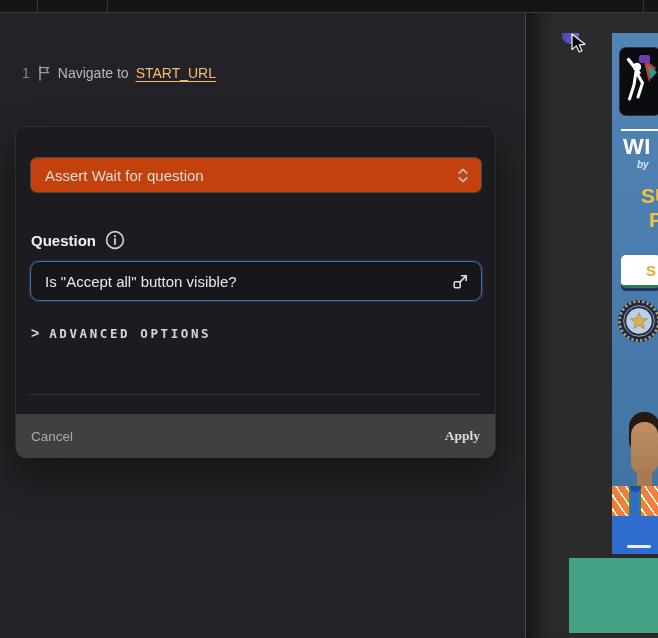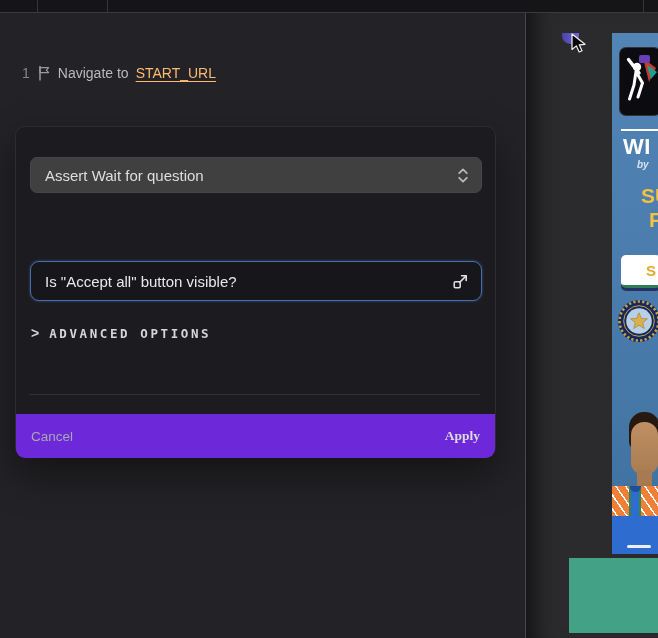--- a/index.html
+++ b/index.html
@@ -20,38 +20,38 @@
   
   .step-row{position:absolute;left:22px;top:50px;height:20px;display:flex;align-items:center;gap:7px;font-size:14px;color:#b9b9bd;cursor:default;}
   .step-num{color:#86868b;}
   .flag-icon{display:inline-flex;margin-top:-1px;}
   .step-link{color:#fdba74;text-decoration:underline;text-underline-offset:3px;}
   
   .card{position:absolute;left:15px;top:113px;width:481px;height:331px;box-sizing:border-box;
     background:#1c1c20;border:1px solid #2c2c31;border-radius:10px;
     box-shadow:0 18px 40px rgba(0,0,0,.45);}
   .select{position:absolute;left:14px;top:30px;width:452px;height:36px;box-sizing:border-box;
-    border:1px solid #45454b;border-radius:7px;background:#404040;
+    border:1px solid #45454b;border-radius:7px;background:#c2410c;
     display:flex;align-items:center;justify-content:space-between;
     padding:0 12px 0 14px;color:#dededf;font-size:15px;cursor:pointer;}
   .q-label-row{position:absolute;left:15px;top:103px;display:flex;align-items:center;gap:9px;
     color:#f0f0f2;font-size:15px;font-weight:bold;}
   .q-input-wrap{position:absolute;left:14px;top:134px;width:452px;height:40px;box-sizing:border-box;
     border:1.5px solid #456fae;border-radius:9px;background:#17171b;
     box-shadow:0 0 0 1.5px rgba(70,118,190,.18);
     display:flex;align-items:center;padding:0 12px 0 14px;gap:8px;}
   .q-input{flex:1;background:transparent;border:none;outline:none;color:#e8e8ea;font-size:15px;
     font-family:"Liberation Sans",sans-serif;padding:0;}
   .expand-btn{display:inline-flex;cursor:pointer;flex:none;}
   .adv-row{position:absolute;left:15px;top:199px;display:flex;align-items:center;gap:10px;color:#d6d6d8;cursor:pointer;}
   .adv-chev{font-weight:bold;font-size:14px;line-height:1;transform:translateY(-1px);}
   .adv-label{font-family:"DejaVu Sans Mono","Liberation Mono",monospace;font-size:12.5px;font-weight:bold;letter-spacing:2.6px;}
   .card-divider{position:absolute;left:13px;top:267px;width:451px;height:1px;background:#303036;}
   .card-footer{position:absolute;left:0;top:287px;width:100%;height:44px;box-sizing:border-box;
-    background:#6d28d9;border-radius:0 0 9px 9px;
+    background:#404040;border-radius:0 0 9px 9px;
     display:flex;align-items:center;justify-content:space-between;padding:0 15px;}
   .btn-cancel{color:#a9a9ae;font-size:13.5px;background:none;border:none;padding:0;cursor:pointer;font-family:inherit;}
   .btn-apply{color:#dcdcdf;font-size:13.5px;font-weight:bold;background:none;border:none;padding:0;cursor:pointer;font-family:Liberation Serif, serif;}
   
   .site{position:absolute;left:86px;top:20px;width:46px;height:521px;overflow:hidden;
     background:linear-gradient(180deg,#5285b6 0%,#4a7dae 45%,#3f719f 100%);cursor:pointer;}
   .logo-box{position:absolute;left:7px;top:14px;width:42px;height:69px;background:#0c0c10;
     border:1px solid rgba(255,255,255,.16);border-radius:7px;box-sizing:border-box;}
   .site-rule{position:absolute;left:9px;top:96px;width:40px;height:2px;background:#ffffff;}
   .site-headline{position:absolute;left:11px;top:101px;font-size:22px;font-weight:800;color:#fff;letter-spacing:.5px;white-space:nowrap;}
@@ -108,20 +108,30 @@
     <div class="select" role="button">
       <span>Assert Wait for question</span>
       <span style="display:inline-flex">
         <svg width="12" height="17" viewBox="0 0 12 17">
           <path d="M2.2 6.2 L6 2.4 L9.8 6.2" stroke="#b8b8bc" stroke-width="1.8" fill="none" stroke-linecap="round" stroke-linejoin="round"></path>
           <path d="M2.2 10.8 L6 14.6 L9.8 10.8" stroke="#b8b8bc" stroke-width="1.8" fill="none" stroke-linecap="round" stroke-linejoin="round"></path>
         </svg>
       </span>
     </div>
 
+    <div class="q-label-row">
+      <span>Question</span>
+      <span style="display:inline-flex;cursor:pointer">
+        <svg width="20" height="20" viewBox="0 0 20 20">
+          <circle cx="10" cy="10" r="8.4" stroke="#d2d2d6" stroke-width="1.6" fill="none"></circle>
+          <circle cx="10" cy="6.1" r="1.15" fill="#d2d2d6"></circle>
+          <path d="M10 9 V14.2" stroke="#d2d2d6" stroke-width="1.8" stroke-linecap="round"></path>
+        </svg>
+      </span>
+    </div>
 
     <div class="q-input-wrap">
       <input class="q-input" type="text" value="Is &quot;Accept all&quot; button visible?" style="">
       <span class="expand-btn">
         <svg width="17" height="17" viewBox="0 0 17 17">
           <rect x="2.2" y="8.8" width="6" height="6" rx="1.2" stroke="#e2e2e6" stroke-width="1.5" fill="none"></rect>
           <path d="M7.6 9.4 L14 3" stroke="#e2e2e6" stroke-width="1.6" stroke-linecap="round"></path>
           <path d="M9.6 2.8 H14.2 V7.4" stroke="#e2e2e6" stroke-width="1.6" fill="none" stroke-linecap="round" stroke-linejoin="round"></path>
         </svg>
       </span>

